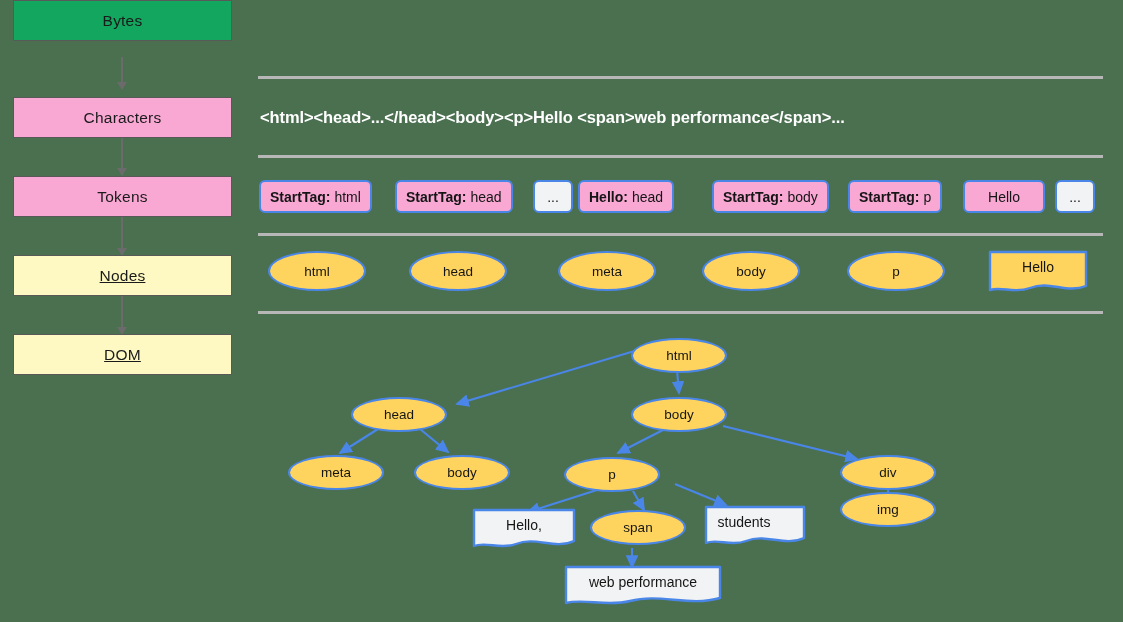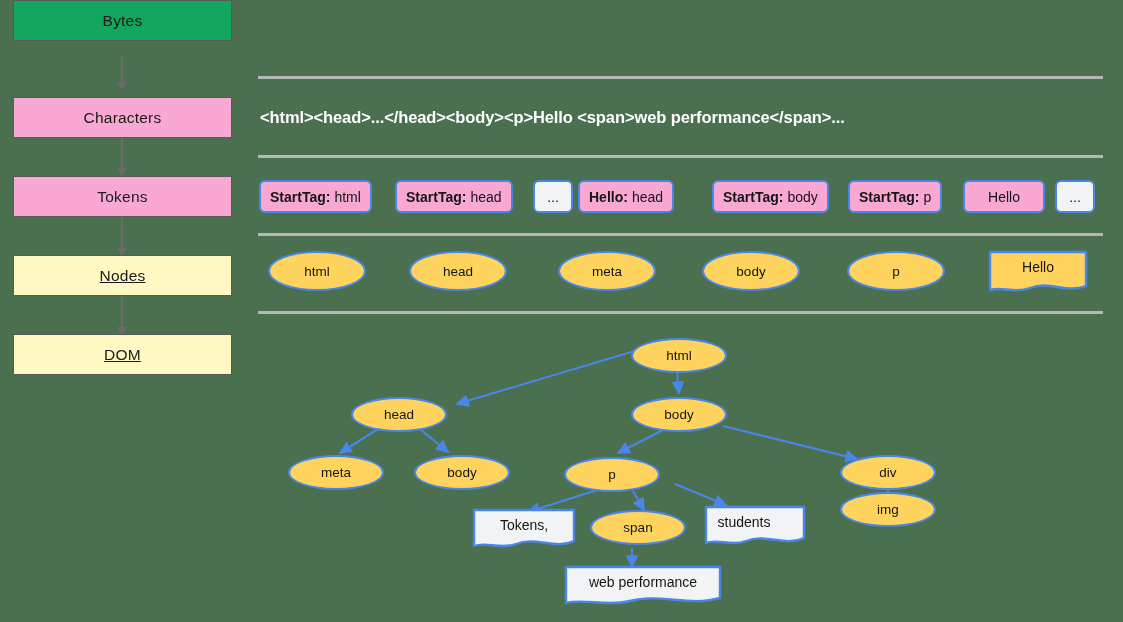--- a/index.html
+++ b/index.html
@@ -266,21 +266,21 @@
   <div class="ellipse" style="left:314px;top:457px;width:96px;height:35px">
     <span>p</span>
   </div>
   <div class="ellipse" style="left:590px;top:455px;width:96px;height:35px">
     <span>div</span>
   </div>
   <div class="doc" style="left:222px;top:508px;width:104px;height:42px">
     <svg width="104" height="42" viewBox="0 0 104 42">
       <path d="M2,2 H102 V33 C82,42 64,28 44,36 C28,42 14,33 2,38 Z" fill="#f1f3f4" stroke="#4a86e8" stroke-width="2.4" stroke-linejoin="round"></path>
     </svg>
-    <span>Tokens,</span>
+    <span>Hello,</span>
   </div>
   <div class="ellipse" style="left:340px;top:510px;width:96px;height:35px">
     <span>span</span>
   </div>
   <div class="doc" style="left:454px;top:505px;width:80px;height:42px">
     <svg width="102" height="42" viewBox="0 0 102 42">
       <path d="M2,2 H100 V33 C80,42 62,28 42,36 C27,42 13,33 2,38 Z" fill="#f1f3f4" stroke="#4a86e8" stroke-width="2.4" stroke-linejoin="round"></path>
     </svg>
     <span>students</span>
   </div>

